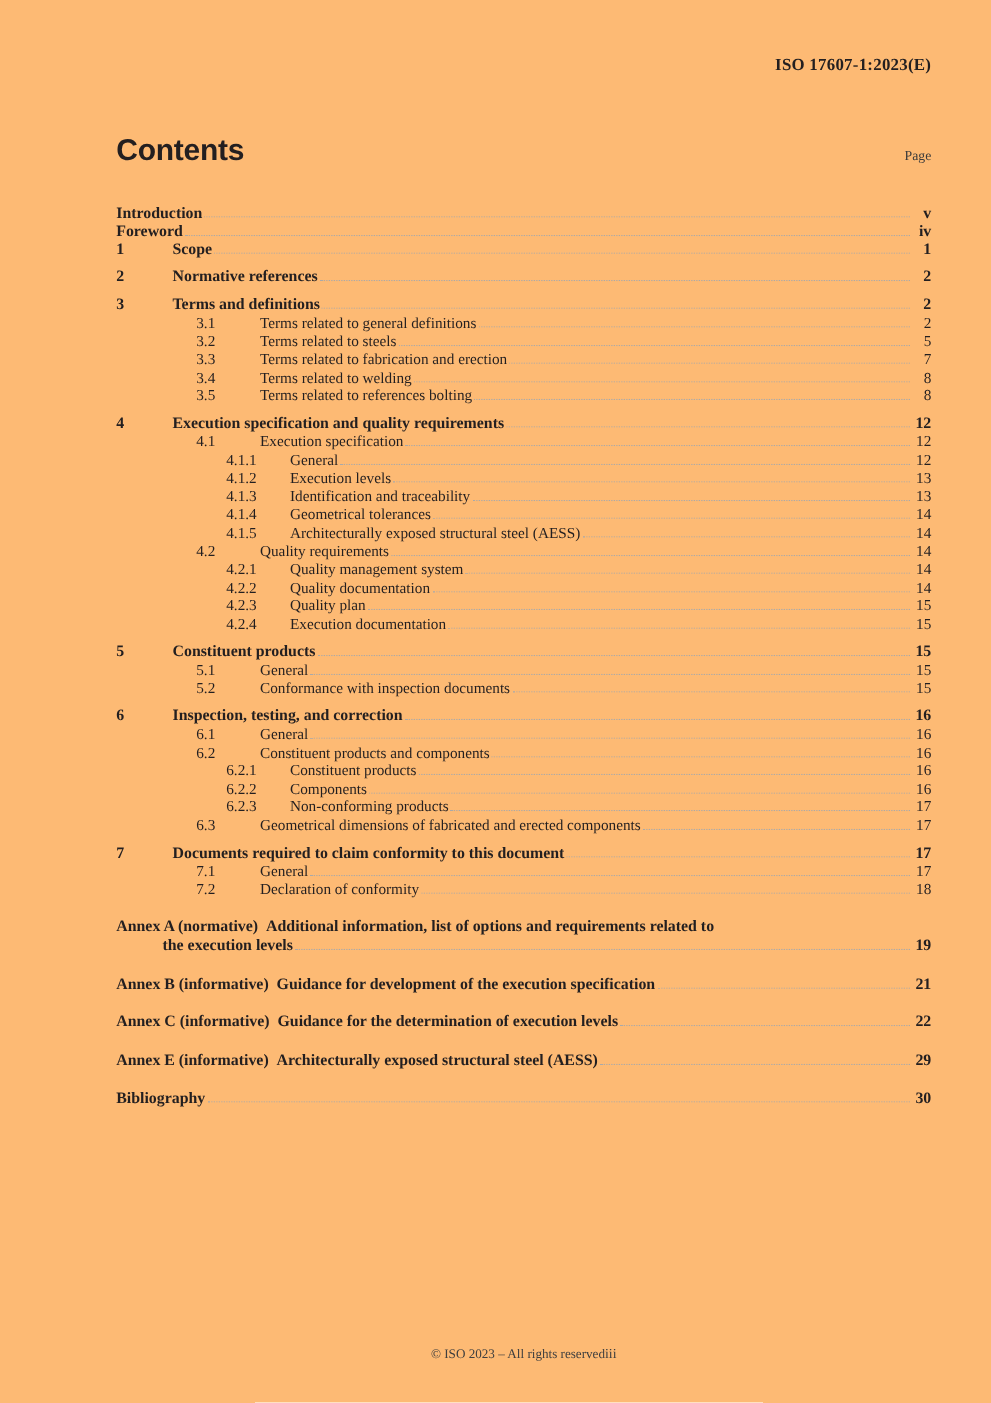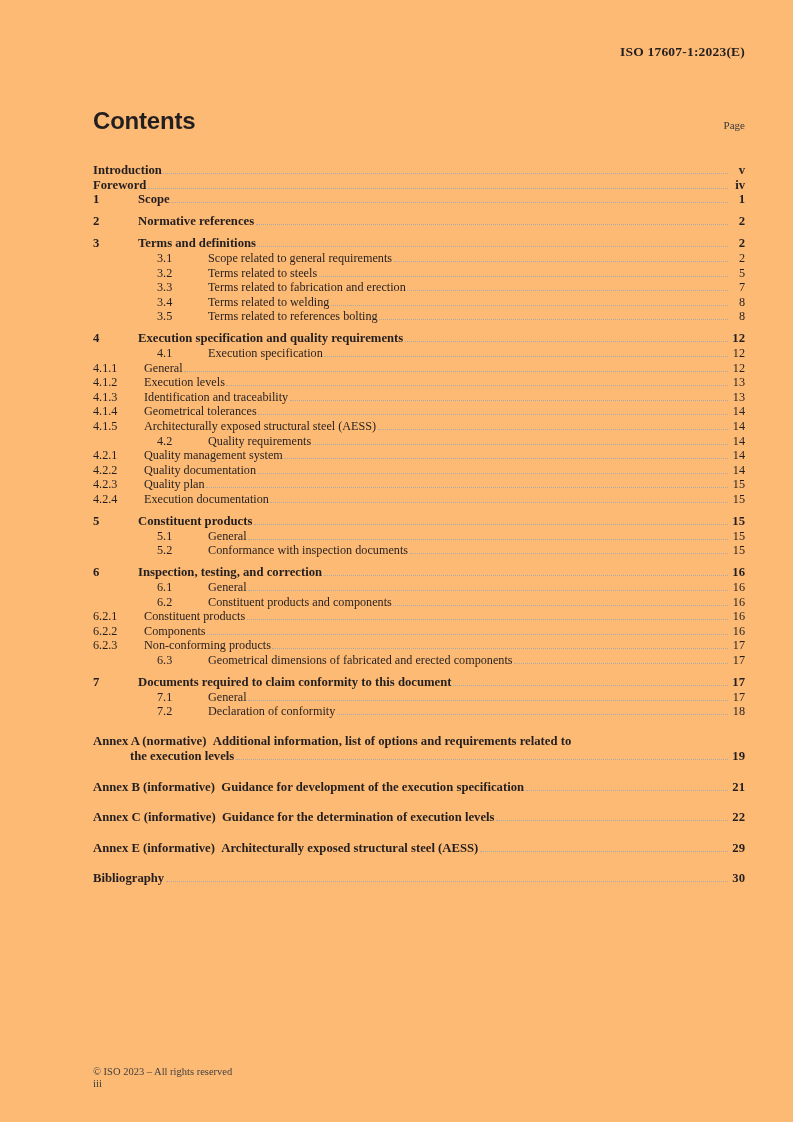--- a/index.html
+++ b/index.html
@@ -85,21 +85,21 @@
   .row.front.second{ margin-top: 8px; }
   .row.annex       { margin-top: 15px; }
 
   
   .num {
     flex: 0 0 auto;
     text-align: left;
   }
   .num.l1 { width: 45px; }
   .num.l2 { width: 51px; margin-left: 64px; }
-  .num.l3 { width: 51px; }
+  .num.l3 { width: 51px; margin-left: 88px; }
 
   .label { flex: 0 0 auto; }
 
   .leader {
     flex: 1 1 auto;
     min-width: 8px;
     position: relative;
     height: 1px;
     margin: 0 1.5px 2.5px 1.5px;
     overflow: hidden;
@@ -170,25 +170,24 @@
     white-space: nowrap;
   }
 
   
   .footer {
     position: absolute;
     bottom: 33px;
     left: 93px;
     width: 652px;
     display: flex;
-    justify-content: flex-end;
+    justify-content: center;
     align-items: baseline;
     font-size: 10.5px;
     color: #3f3f3f;
-    flex-direction: column;
   }
   .footer .folio {
     font-size: 11px;
     color: #3f3f3f;
   }
 </style>
 </head>
 <body>
 
 <div class="page">
@@ -224,21 +223,21 @@
         <span class="pg">2</span>
       </div>
       <div class="row lvl1">
         <span class="num l1">3</span>
         <span class="label">Terms and definitions</span>
         <span class="leader"></span>
         <span class="pg">2</span>
       </div>
       <div class="row lvl2">
         <span class="num l2">3.1</span>
-        <span class="label">Scope related to general requirements</span>
+        <span class="label">Terms related to general definitions</span>
         <span class="leader"></span>
         <span class="pg">2</span>
       </div>
       <div class="row lvl2">
         <span class="num l2">3.2</span>
         <span class="label">Terms related to steels</span>
         <span class="leader"></span>
         <span class="pg">5</span>
       </div>
       <div class="row lvl2">

